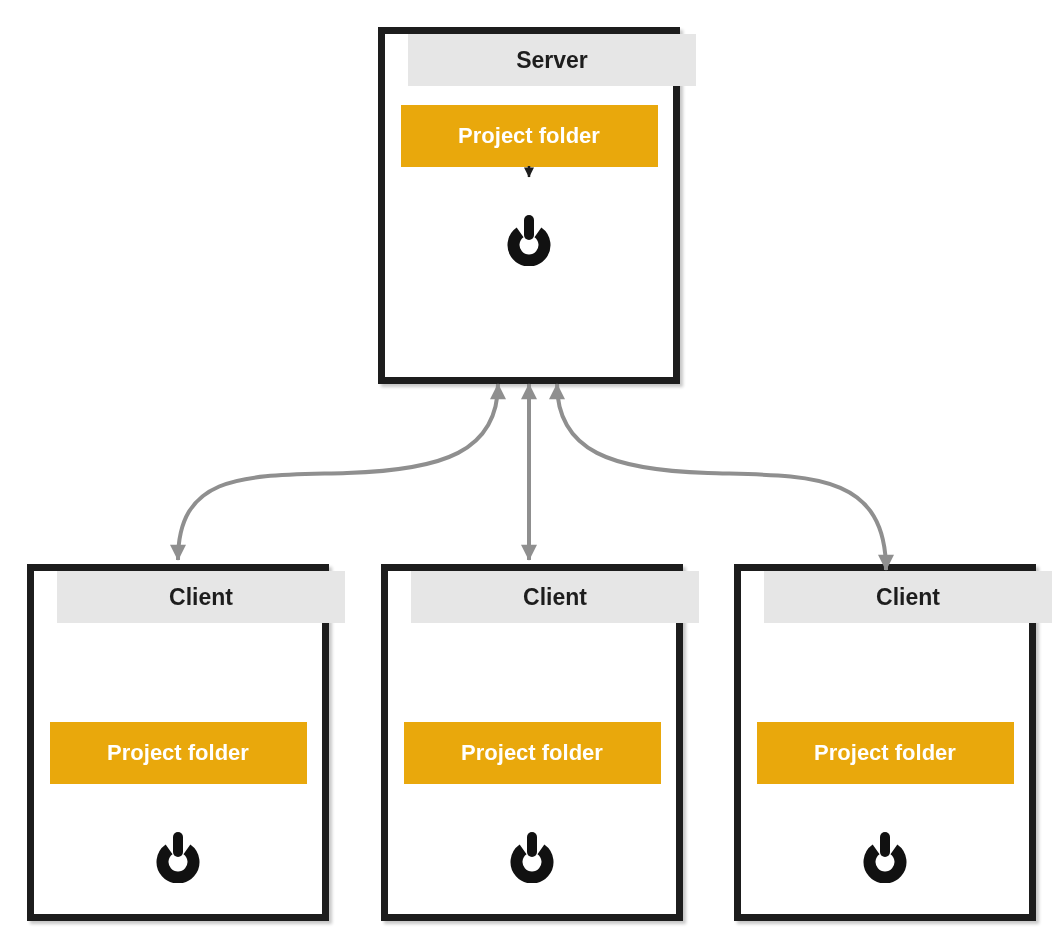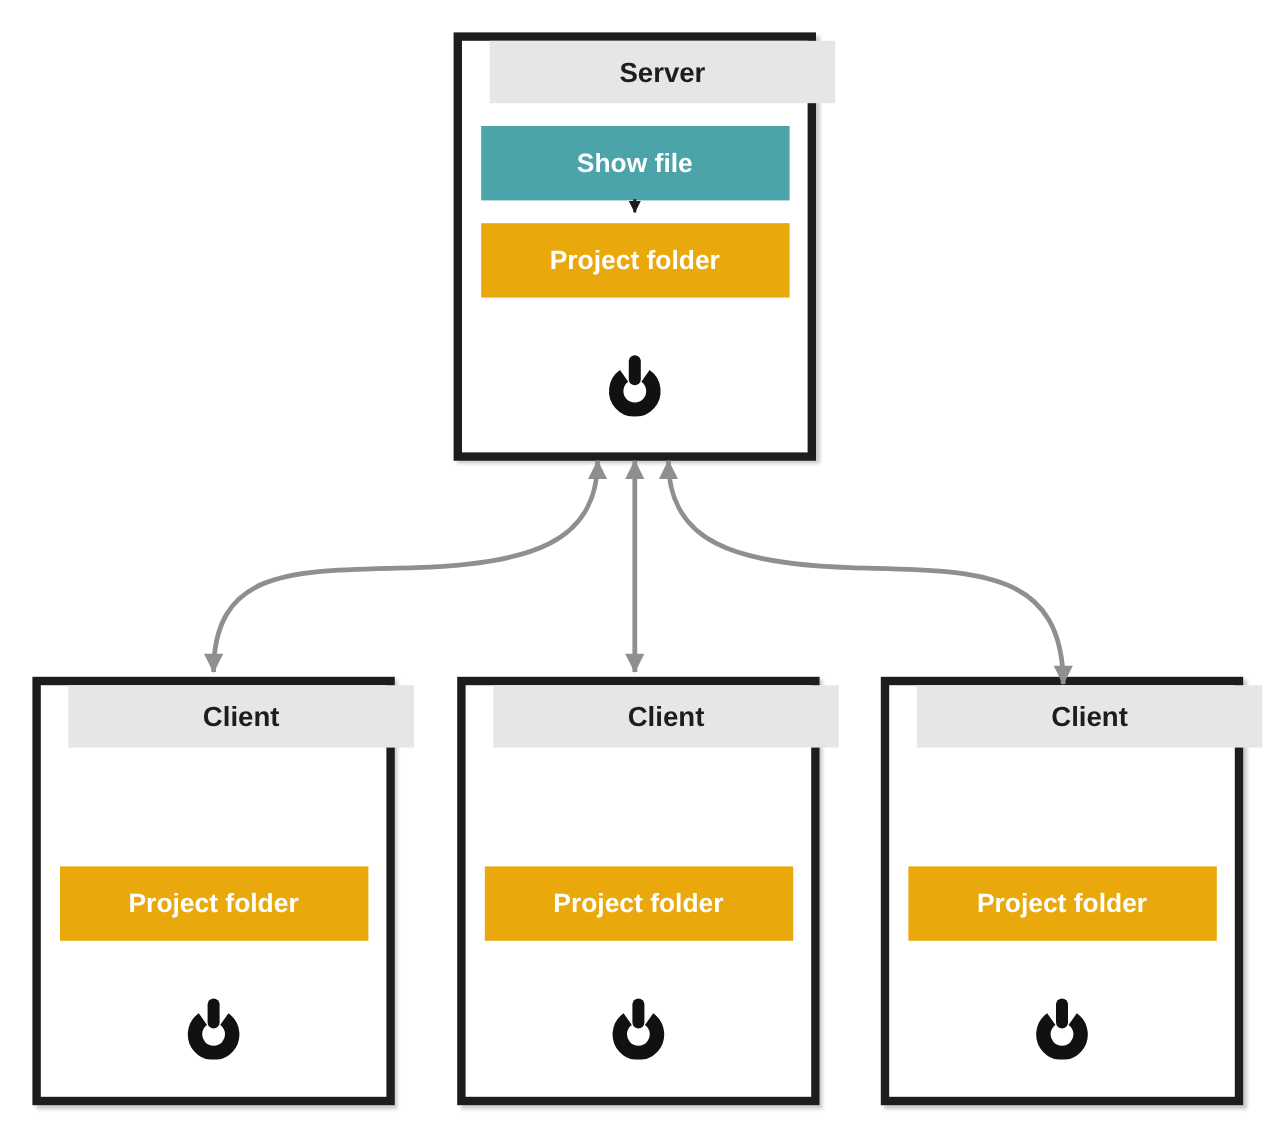--- a/index.html
+++ b/index.html
@@ -98,21 +98,20 @@
       <path d="M 529 384 L 529 560" marker-start="url(#ah-gray)" marker-end="url(#ah-gray)"></path>
       <path d="M 557 384 C 557 452, 613 470, 708 473 C 805 476, 886 470, 886 570" marker-start="url(#ah-gray)" marker-end="url(#ah-gray)"></path>
     </g>
     <path d="M 529 166 L 529 177" fill="none" stroke="#1d1d1d" stroke-width="2.5" marker-end="url(#ah-black)"></path>
   </svg>
 
   <div class="box server">
     <div class="box-header">
       <span class="box-title">Server</span>
     </div>
-    <div class="btn teal">Show file</div>
     <div class="btn orange-server">Project folder</div>
     <div class="power">
       <svg viewBox="0 0 92 104">
         <path d="M 28.2 36.6 A 31 31 0 1 0 63.8 36.6" fill="none" stroke="#111111" stroke-width="24"></path>
         <line x1="46" y1="12" x2="46" y2="42" stroke="#111111" stroke-width="20" stroke-linecap="round"></line>
       </svg>
     </div>
   </div>
 
   <div class="box client-1">

